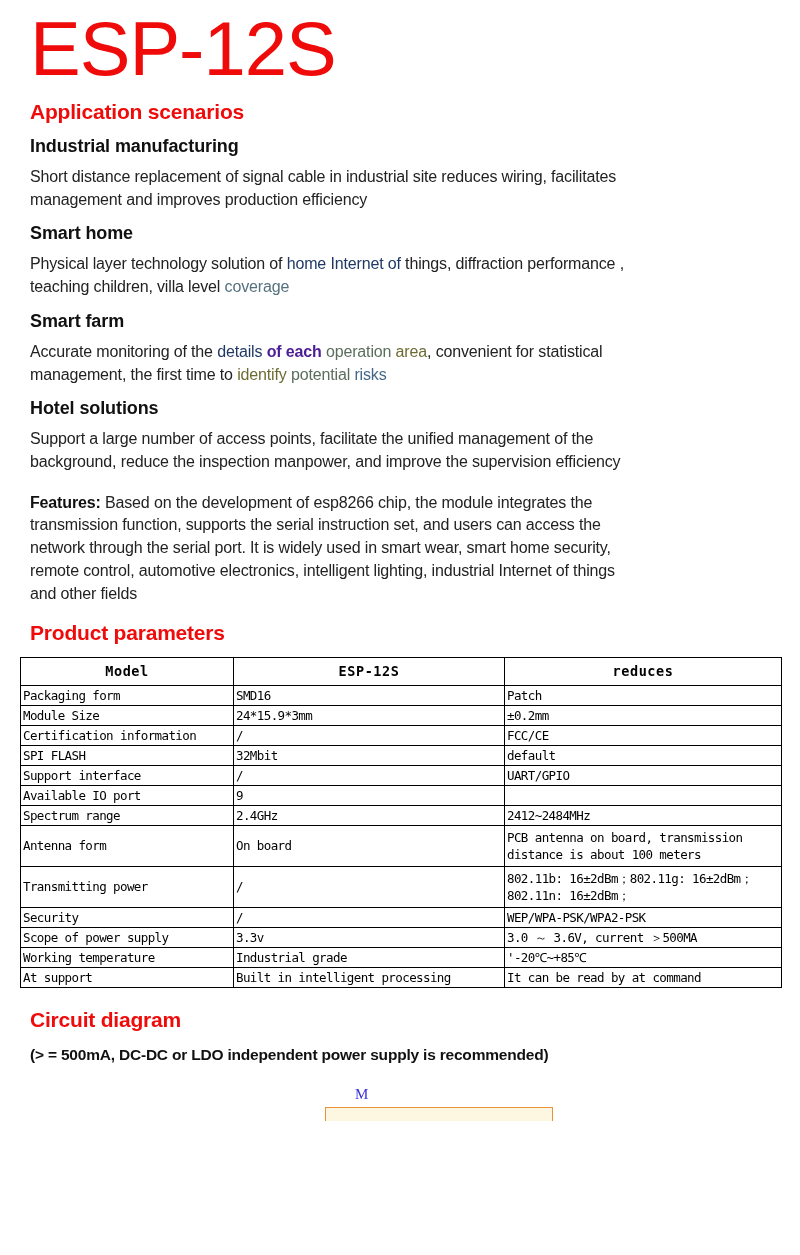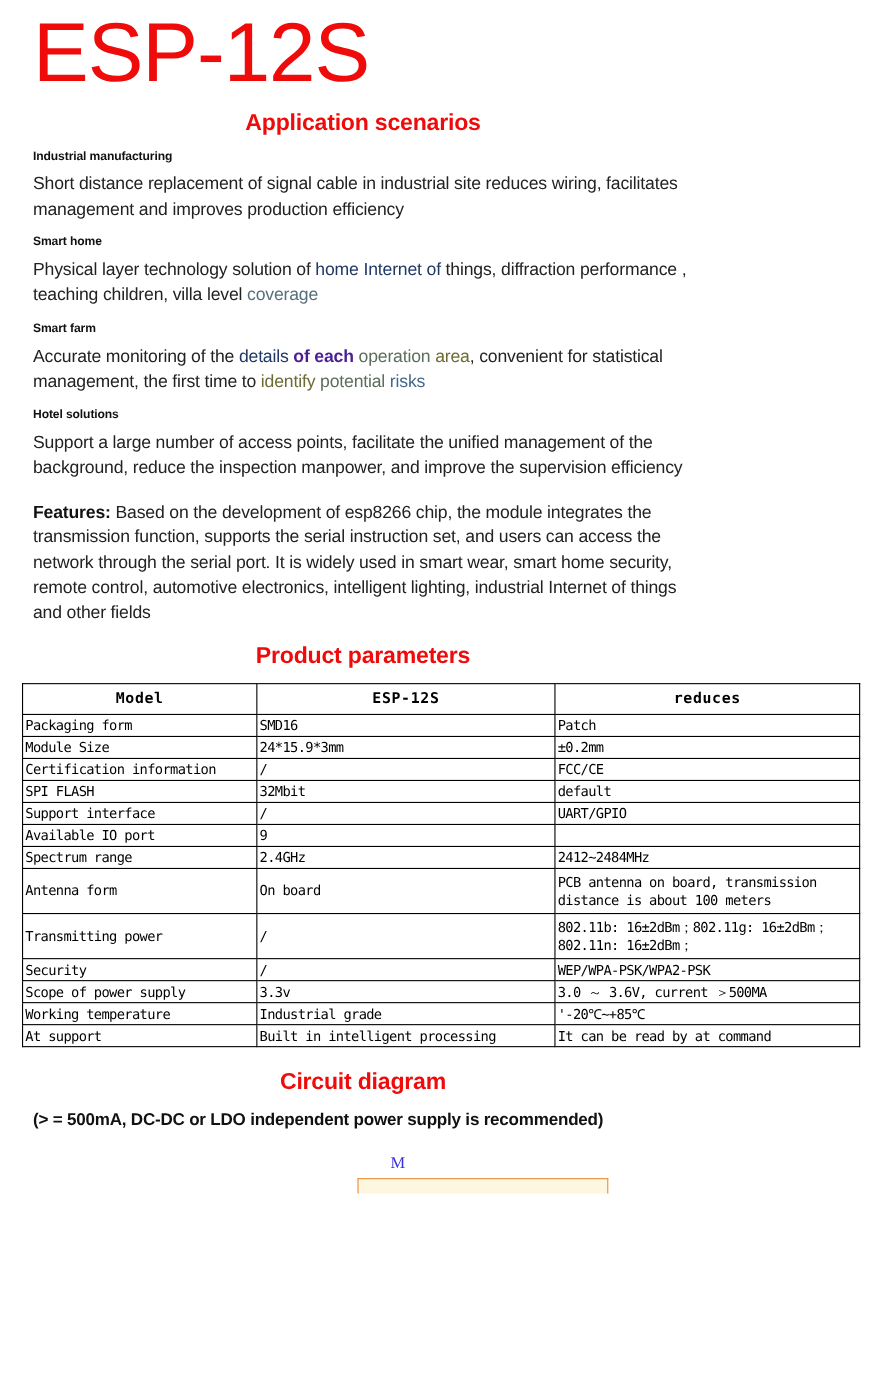--- a/index.html
+++ b/index.html
@@ -36,28 +36,27 @@
     font-family: "Liberation Sans", sans-serif;
   }
 
   
   .section-heading {
     color: #f00b0b;
     font-weight: bold;
     font-size: 21px;
     margin: 16px 0 4px 0;
     letter-spacing: -0.2px;
-    text-align: center;
   }
   .section-heading.circuit { margin-top: 20px; }
 
   
   .sub-heading {
     font-weight: bold;
-    font-size: 11px;
+    font-size: 18px;
     color: #111;
     margin: 12px 0 0 0;
     letter-spacing: -0.1px;
   }
 
   
   .para {
     font-size: 16px;
     line-height: 1.42;
     color: #222;

